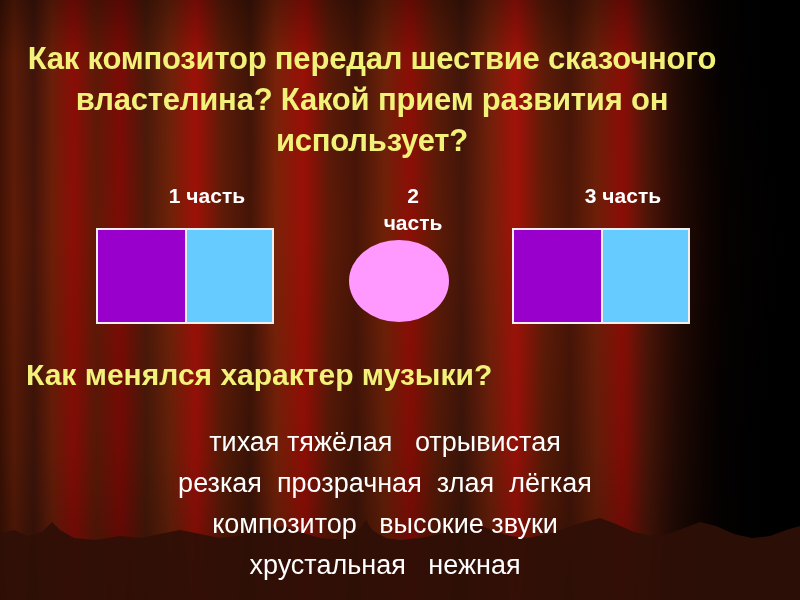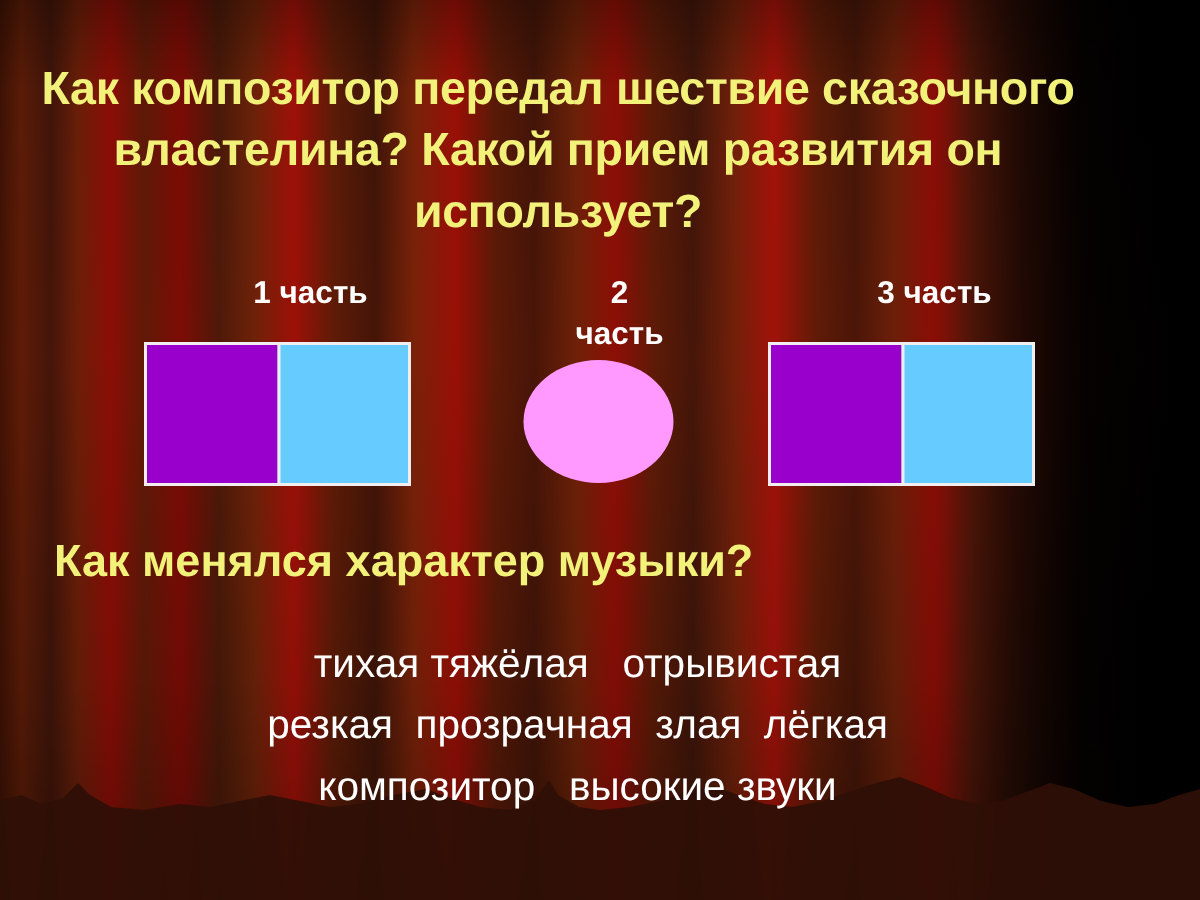--- a/index.html
+++ b/index.html
@@ -136,21 +136,21 @@
     position: absolute;
     left: 349px;
     top: 240px;
     width: 100px;
     height: 82px;
     border-radius: 50%;
   }
 
   .question2 {
     position: absolute;
-    left: 36px;
+    left: 26px;
     top: 358px;
     color: #f2f27a;
     font-size: 30px;
     font-weight: bold;
   }
 
   .wordlist {
     position: absolute;
     left: 0;
     top: 422px;
@@ -208,15 +208,16 @@
                L366,12 L372,22 L386,30 L400,32 L420,30 L440,26 L458,20 L476,16 L492,22 L510,28
                L528,30 L548,26 L566,20 L584,14 L600,10 L616,16 L634,24 L652,28 L668,26 L684,20
                L700,14 L716,18 L734,26 L752,30 L770,28 L786,22 L800,18 L800,92 L0,92 Z" fill="#2e0f06" opacity="0.93"></path>
     </svg>
   </div>
 
   <div class="wordlist">
     <div class="wl-line">тихая тяжёлая   отрывистая</div>
     <div class="wl-line">резкая  прозрачная  злая  лёгкая</div>
     <div class="wl-line">композитор   высокие звуки</div>
+    <div class="wl-line">хрустальная   нежная</div>
   </div>
 
 </div>
 
 </body></html>

